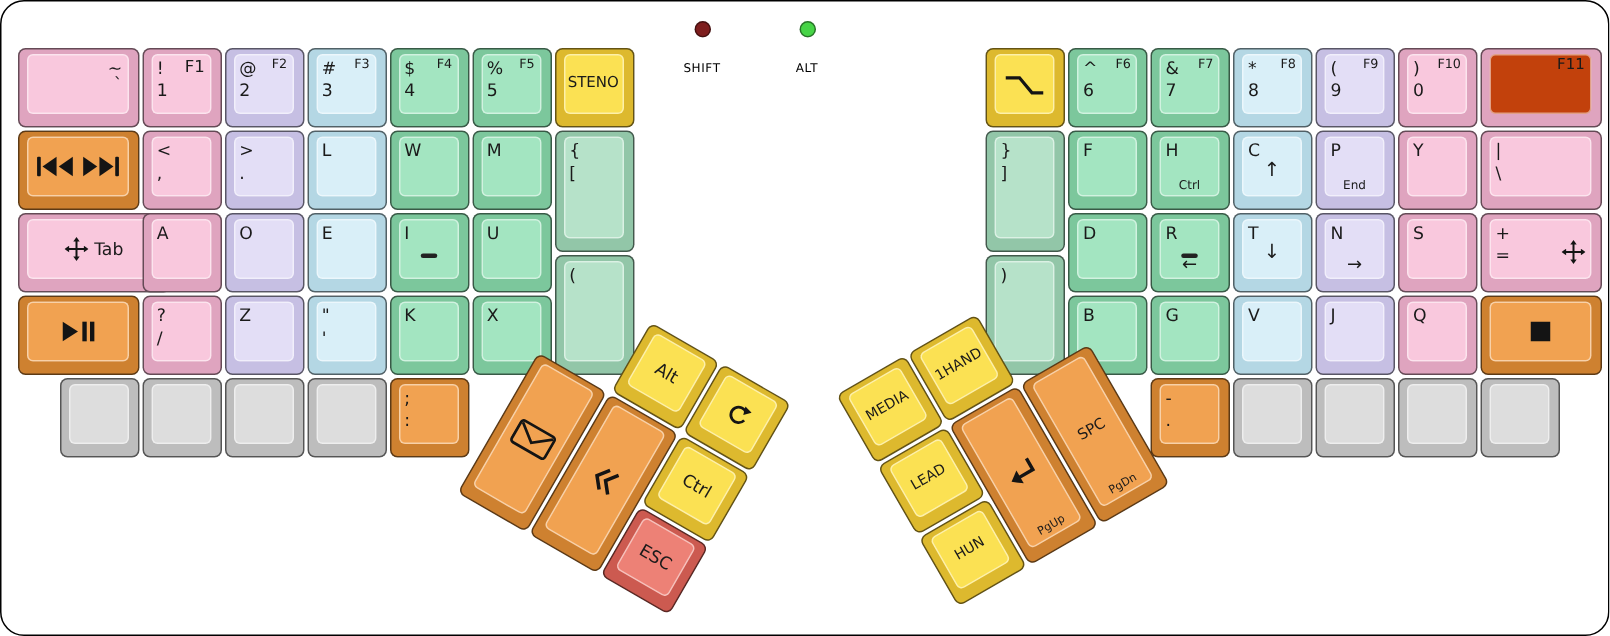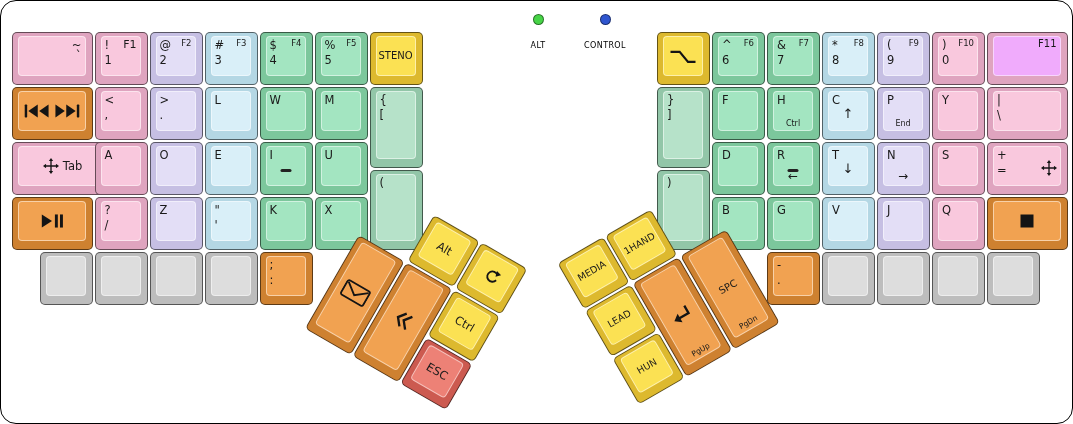--- a/index.html
+++ b/index.html
@@ -267,21 +267,21 @@
         </div>
       </div>
       <div class="key" style="left: 276px; top: 1px; width: 53px; height: 53px; background: rgb(223, 164, 191);">
         <div class="face" style="background: rgb(249, 200, 221);">
           <div class="lg lg-tl">)</div>
           <div class="lg lg-tr" style="font-size: 8.5px;">F10</div>
           <div class="lg lg-ml">0</div>
         </div>
       </div>
       <div class="key" style="left: 331px; top: 1px; width: 80.5px; height: 53px; background: rgb(223, 164, 191);">
-        <div class="face" style="background: #f0abfc;">
+        <div class="face" style="background: #c2410c;">
           <div class="lg lg-tr" style="font-size: 10px;">F11</div>
         </div>
       </div>
       <div class="key" style="left: 1px; top: 56px; width: 53px; height: 80.5px; background: rgb(146, 198, 168);">
         <div class="face" style="background: rgb(182, 226, 201);">
           <div class="lg lg-tl">}</div>
           <div class="lg lg-ml">]</div>
         </div>
       </div>
       <div class="key" style="left: 56px; top: 56px; width: 53px; height: 53px; background: rgb(124, 199, 156);">
@@ -494,21 +494,21 @@
           <div class="lg lg-b" style="font-size: 7.5px;">PgUp</div>
         </div>
       </div>
       <div class="key" style="left: 111px; top: 56px; width: 53px; height: 108px; background: rgb(206, 129, 48);">
         <div class="face" style="background: rgb(241, 162, 81);">
           <div class="lg lg-c"><span class="txt" style="font-size: 10px;">SPC</span></div>
           <div class="lg lg-b" style="font-size: 7.5px;">PgDn</div>
         </div>
       </div>
     </div>
+    <div class="ind" style="left: 432px;">
+      <div class="dot" style="background: rgb(126, 30, 30);"></div>
+      <div class="ind-label">SHIFT</div>
+    </div>
     <div class="ind" style="left: 502px;">
       <div class="dot" style="background: rgb(71, 212, 71);"></div>
       <div class="ind-label">ALT</div>
     </div>
-    <div class="ind" style="left: 569px;">
-      <div class="dot" style="background: rgb(47, 85, 207);"></div>
-      <div class="ind-label">CONTROL</div>
-    </div>
   </div>
 
 </body></html>

